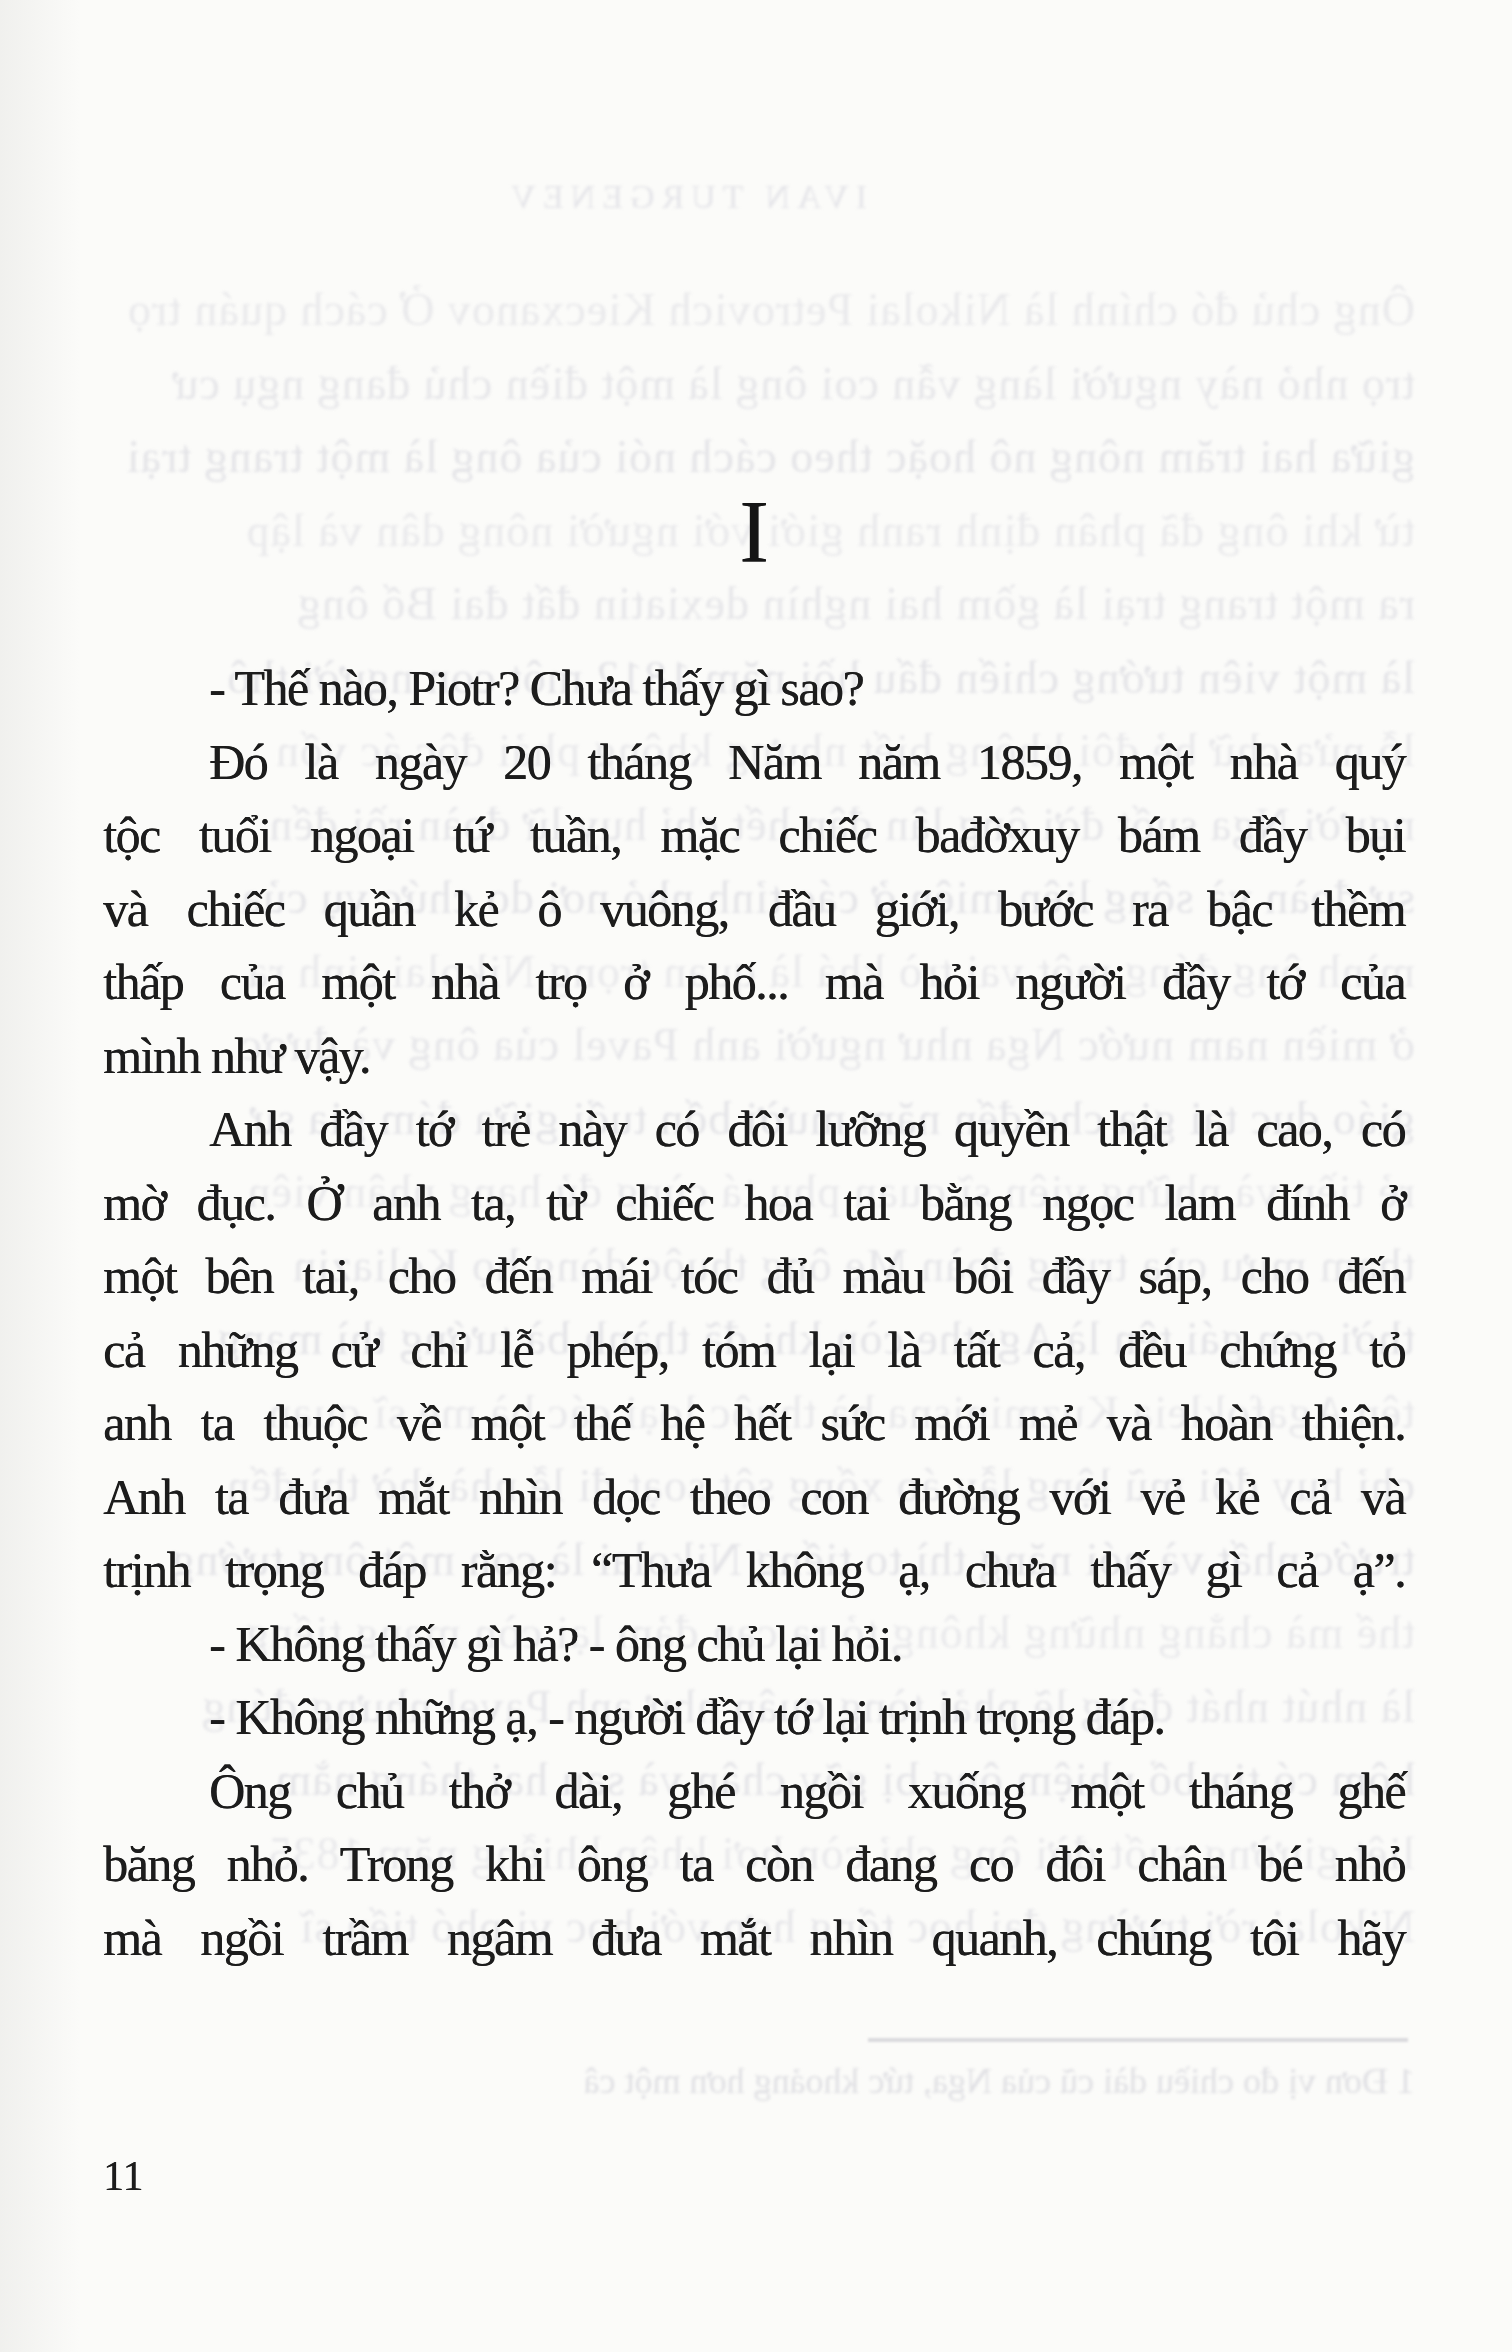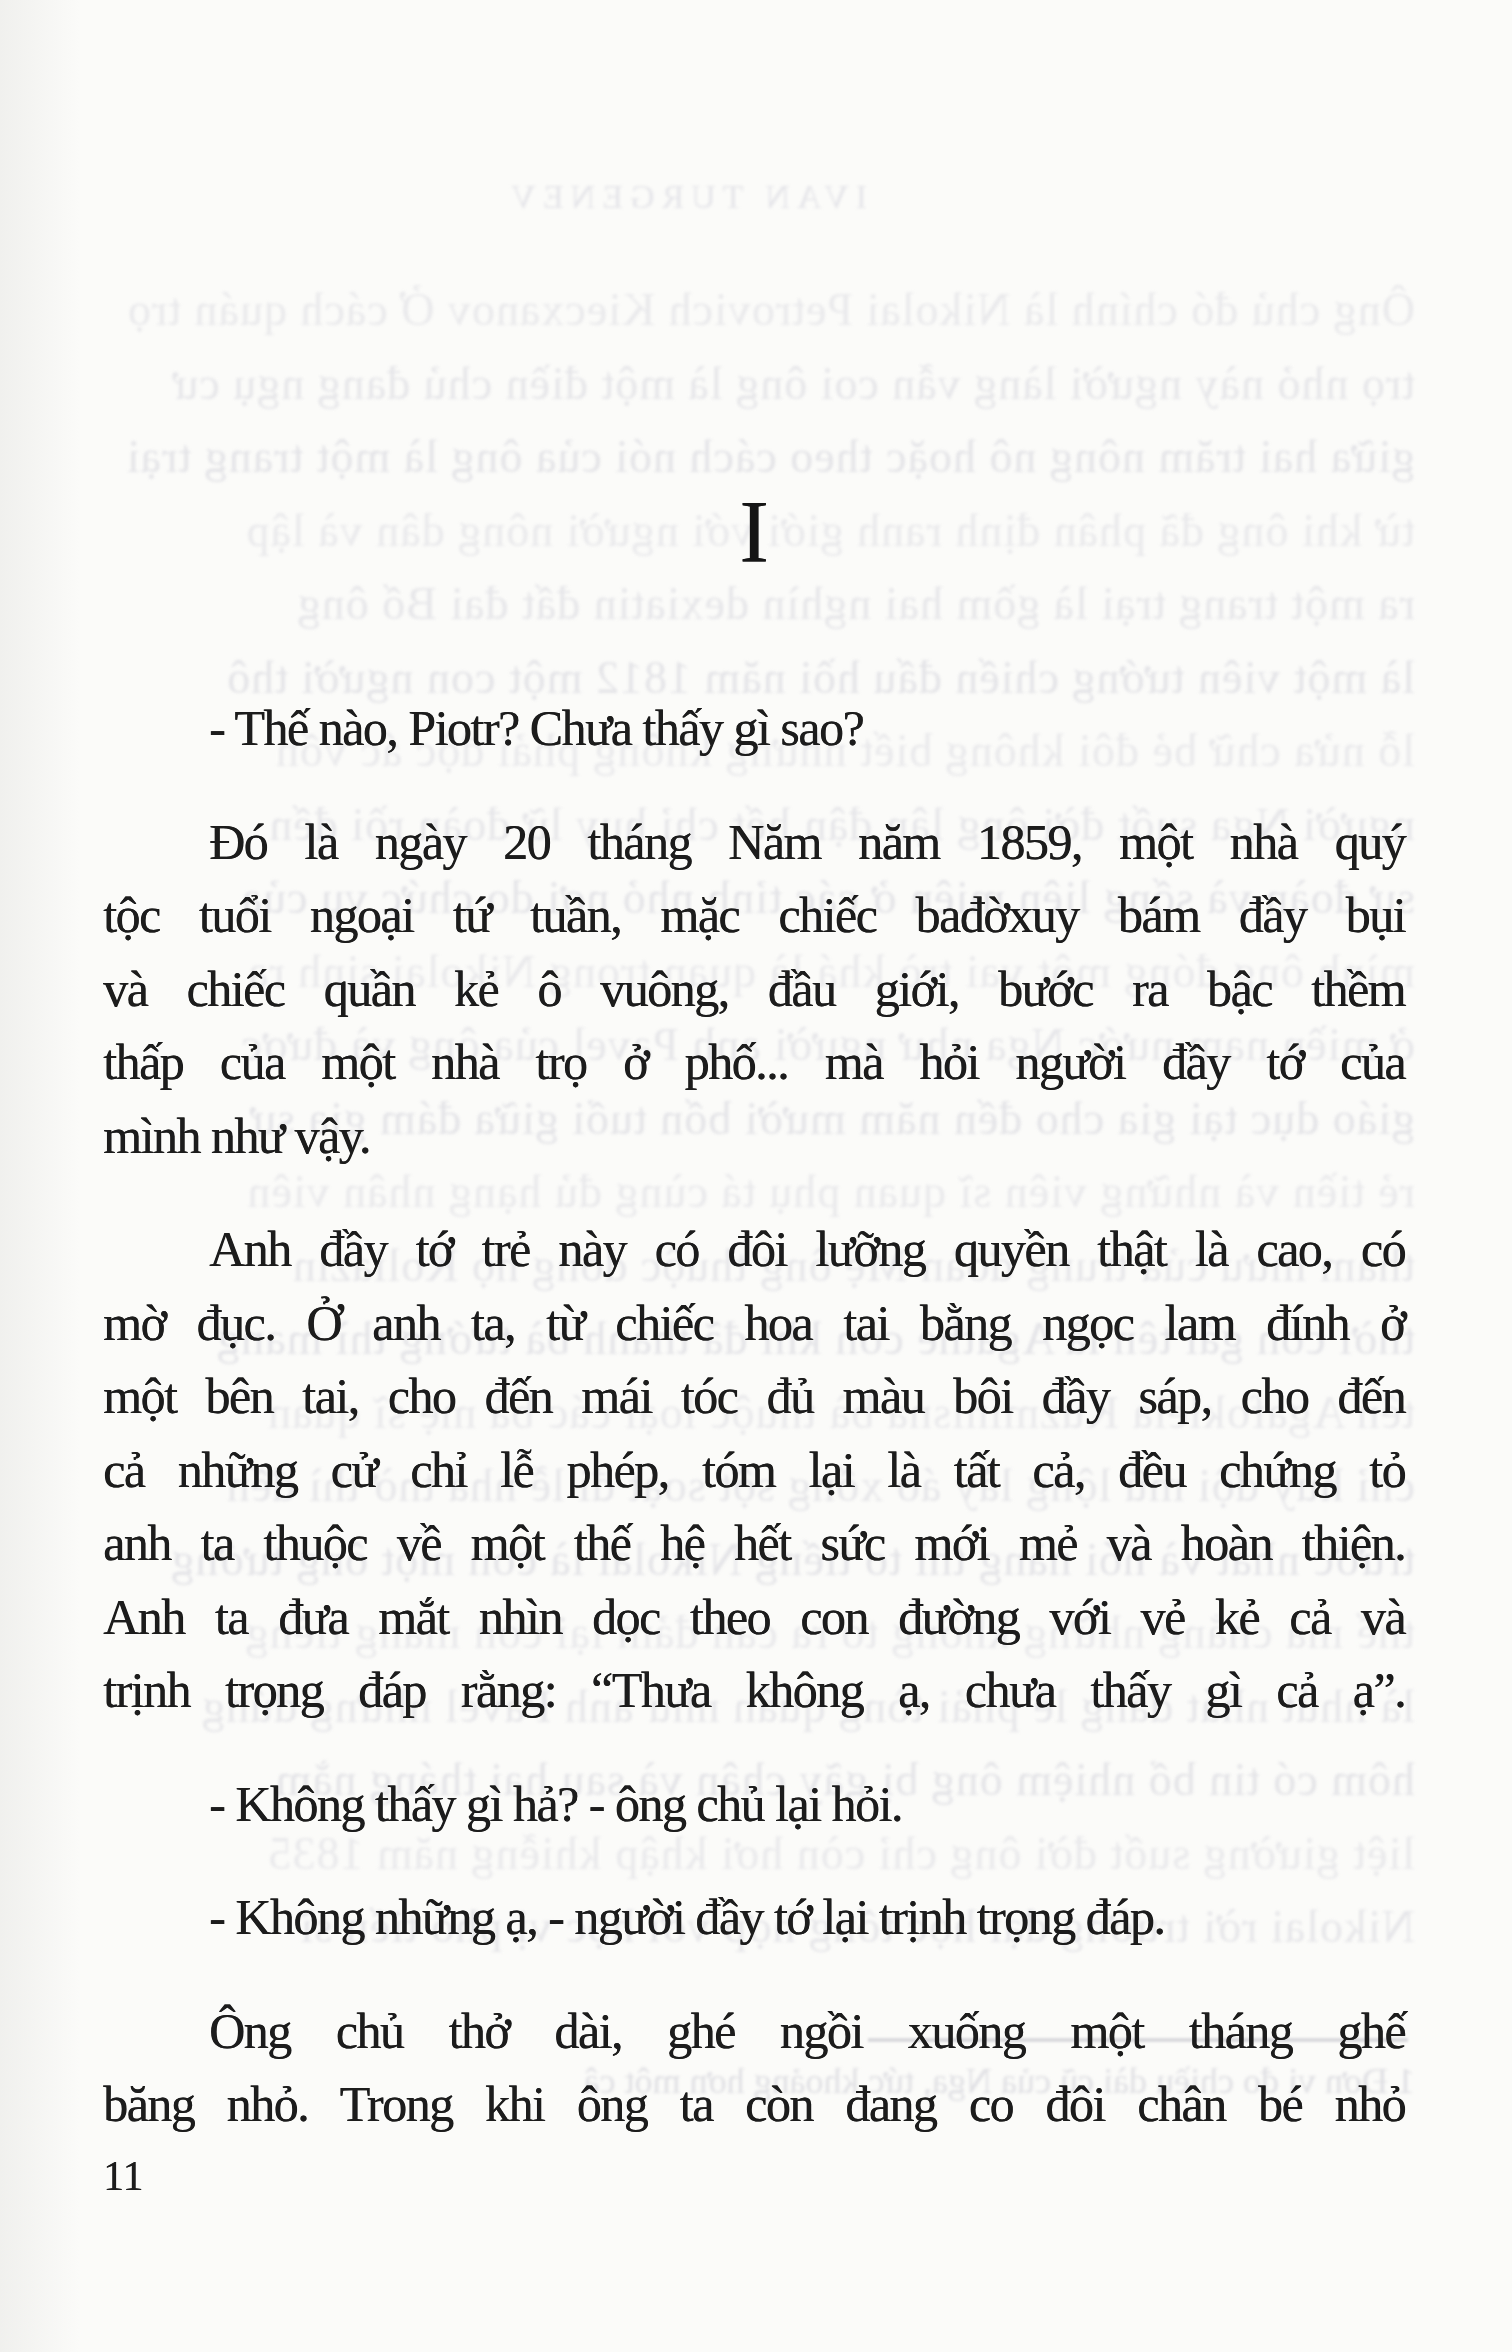--- a/index.html
+++ b/index.html
@@ -77,21 +77,21 @@
   .textblock {
     position: absolute;
     left: 103px; top: 652px;
     width: 1302px;
     font-size: 50px;
     line-height: 73.5px;
     letter-spacing: -1.5px;
     text-shadow: 0.4px 0 0 currentColor;
   }
   .line { width: 1302px; }
-  .line.indent { text-indent: 106px; margin-top: 40px; }
+  .line.indent { text-indent: 106px; }
   .line.justify { text-align: justify; text-align-last: justify; }
   .pagenum {
     position: absolute;
     left: 103px; top: 2152px; width: 1280px;
     text-align: left;
     font-size: 42px;
     color: #1c1c1c;
     text-shadow: 0.3px 0 0 currentColor;
   }
 </style>
@@ -144,17 +144,18 @@
       <div class="line justify">mờ đục. Ở anh ta, từ chiếc hoa tai bằng ngọc lam đính ở</div>
       <div class="line justify">một bên tai, cho đến mái tóc đủ màu bôi đầy sáp, cho đến</div>
       <div class="line justify">cả những cử chỉ lễ phép, tóm lại là tất cả, đều chứng tỏ</div>
       <div class="line justify">anh ta thuộc về một thế hệ hết sức mới mẻ và hoàn thiện.</div>
       <div class="line justify">Anh ta đưa mắt nhìn dọc theo con đường với vẻ kẻ cả và</div>
       <div class="line justify">trịnh trọng đáp rằng: “Thưa không ạ, chưa thấy gì cả ạ”.</div>
       <div class="line indent">- Không thấy gì hả? - ông chủ lại hỏi.</div>
       <div class="line indent">- Không những ạ, - người đầy tớ lại trịnh trọng đáp.</div>
       <div class="line indent justify">Ông chủ thở dài, ghé ngồi xuống một tháng ghế</div>
       <div class="line justify">băng nhỏ. Trong khi ông ta còn đang co đôi chân bé nhỏ</div>
+      <div class="line justify">mà ngồi trầm ngâm đưa mắt nhìn quanh, chúng tôi hãy</div>
     </div>
 
   <div class="pagenum">11</div>
 
 </div>
 
 </body></html>

